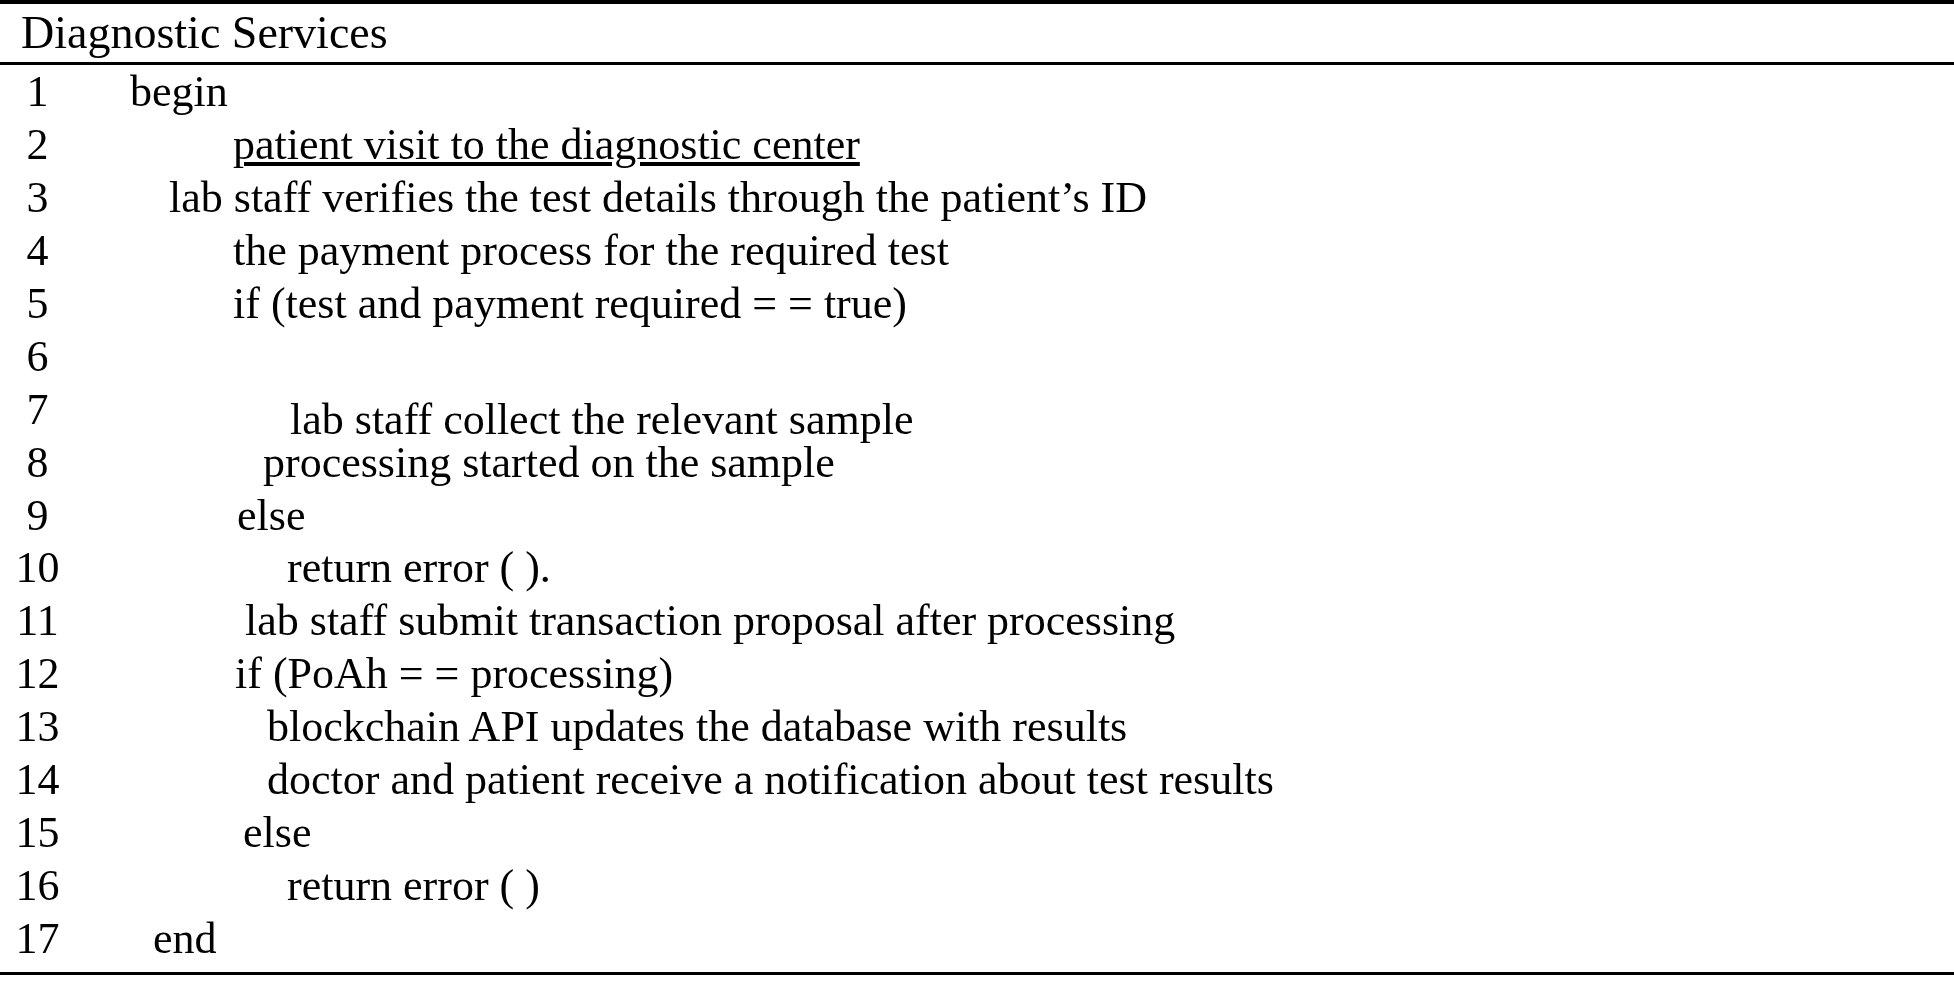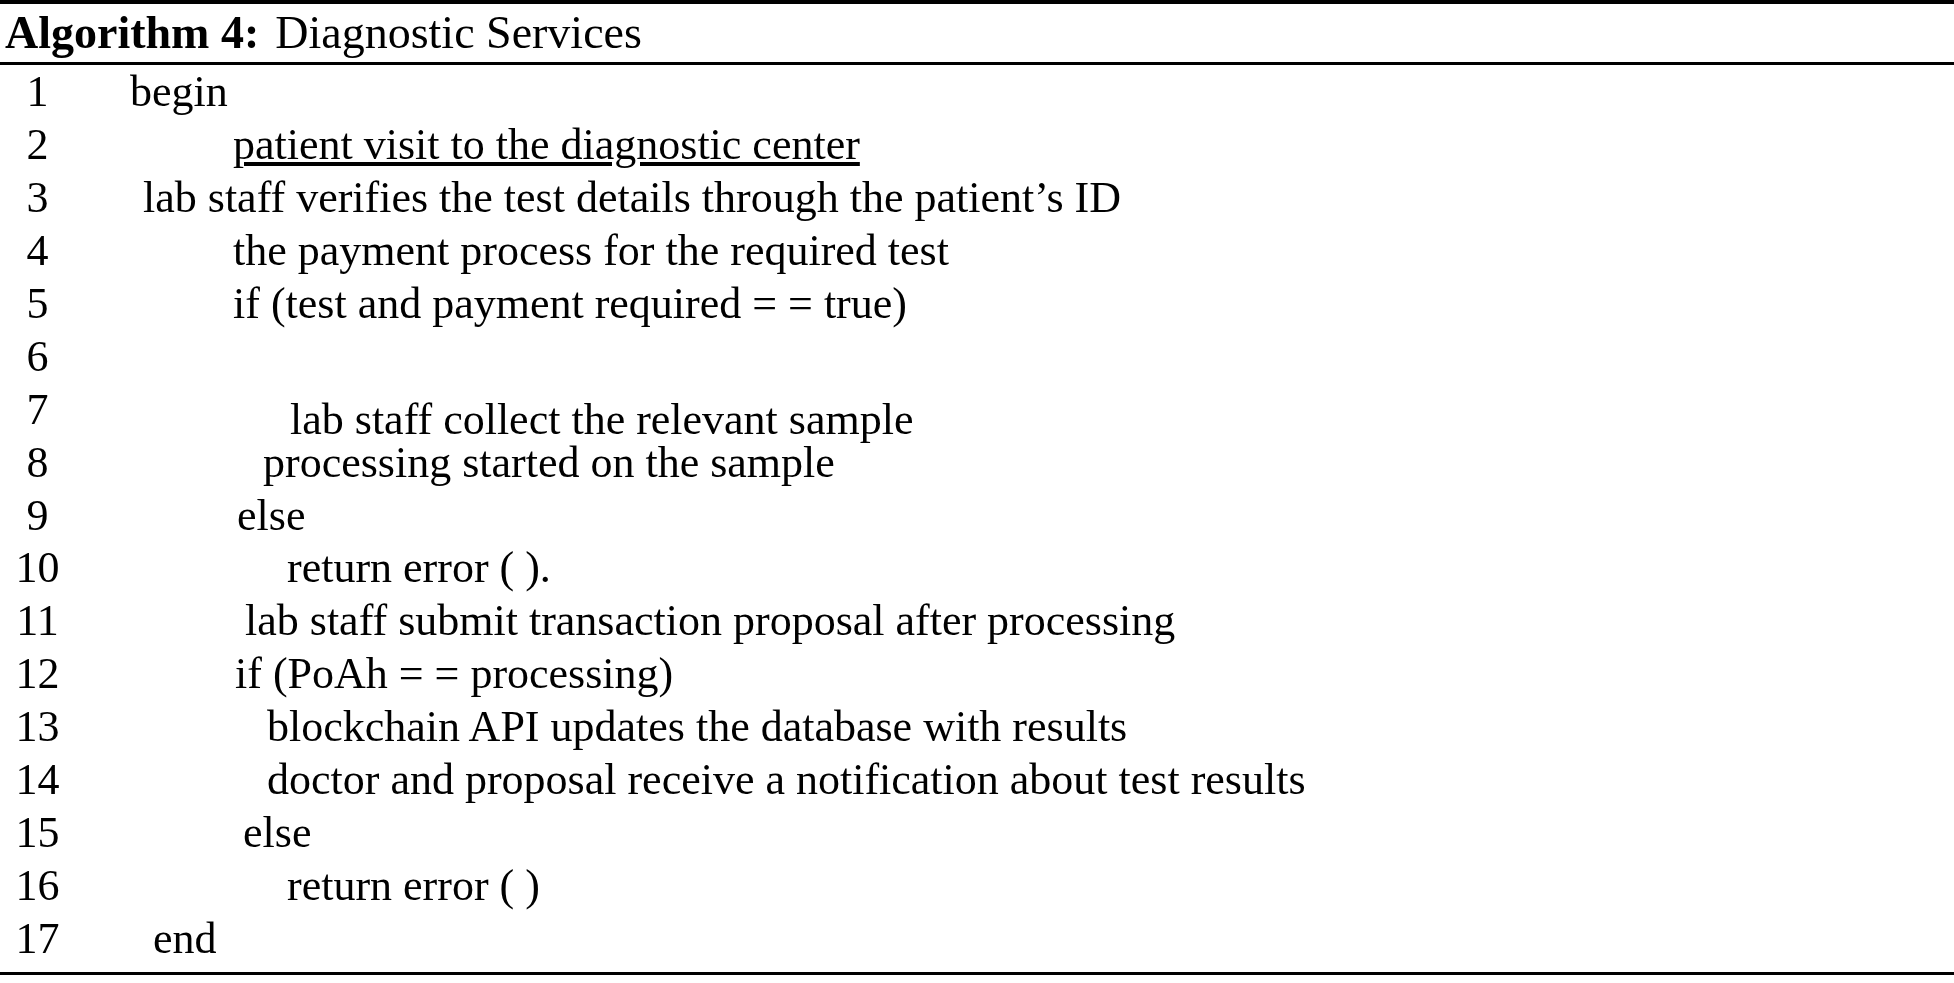--- a/index.html
+++ b/index.html
@@ -68,38 +68,37 @@
     display: inline-block;
   }
 </style>
 </head>
 <body>
 
 <div class="page">
   <div class="rule rule-top"></div>
 
   <div class="algo-header">
-    <span class="algo-label">Algorithm 4:</span>
     <span class="algo-title">Diagnostic Services</span>
   </div>
 
   <div class="rule rule-mid"></div>
 
   <div class="algo-body">
       <div class="algo-line">
     <span class="line-number">1</span>
     <span class="line-text" style="margin-left: 70px;">begin</span>
   </div>
       <div class="algo-line">
     <span class="line-number">2</span>
     <span class="line-text" style="margin-left: 173px; text-decoration: underline;">patient visit to the diagnostic center</span>
   </div>
       <div class="algo-line">
     <span class="line-number">3</span>
-    <span class="line-text" style="margin-left: 83px;">lab staff verifies the test details through the patient’s ID</span>
+    <span class="line-text" style="margin-left: 109px;">lab staff verifies the test details through the patient’s ID</span>
   </div>
       <div class="algo-line">
     <span class="line-number">4</span>
     <span class="line-text" style="margin-left: 173px;">the payment process for the required test</span>
   </div>
       <div class="algo-line">
     <span class="line-number">5</span>
     <span class="line-text" style="margin-left: 173px;">if (test and payment required = = true)</span>
   </div>
       <div class="algo-line">
@@ -128,21 +127,21 @@
       <div class="algo-line">
     <span class="line-number">12</span>
     <span class="line-text" style="margin-left: 175px;">if (PoAh = = processing)</span>
   </div>
       <div class="algo-line">
     <span class="line-number">13</span>
     <span class="line-text" style="margin-left: 207px;">blockchain API updates the database with results</span>
   </div>
       <div class="algo-line">
     <span class="line-number">14</span>
-    <span class="line-text" style="margin-left: 207px;">doctor and proposal receive a notification about test results</span>
+    <span class="line-text" style="margin-left: 207px;">doctor and patient receive a notification about test results</span>
   </div>
       <div class="algo-line">
     <span class="line-number">15</span>
     <span class="line-text" style="margin-left: 183px;">else</span>
   </div>
       <div class="algo-line">
     <span class="line-number">16</span>
     <span class="line-text" style="margin-left: 227px;">return error ( )</span>
   </div>
       <div class="algo-line">

